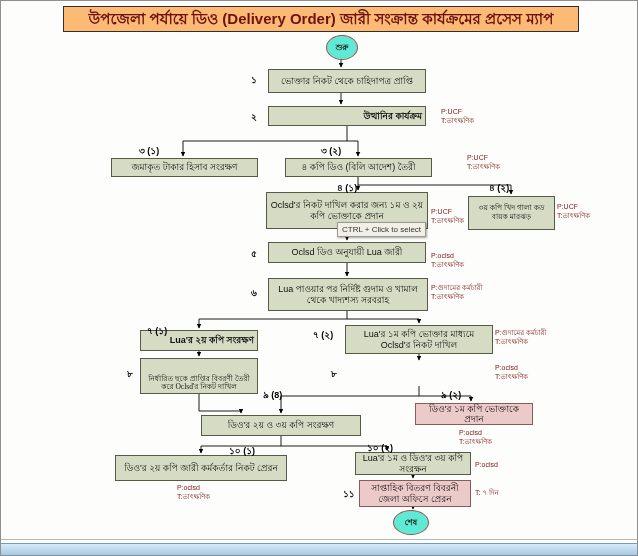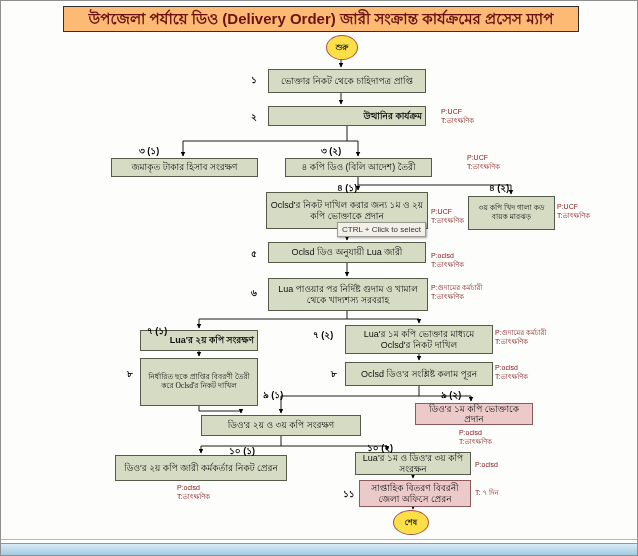--- a/index.html
+++ b/index.html
@@ -18,21 +18,21 @@
   }
   .node{
     position:absolute;background:#d6dcc3;border:1px solid #565a49;
     display:flex;align-items:center;justify-content:center;text-align:center;
     font-size:9px;line-height:1.15;padding:1px 3px;box-sizing:border-box;color:#101010;
   }
   .node.pink{background:#eccaca;border-color:#8b5a5a;}
   .node.small{font-size:7.5px;font-family:Liberation Serif, serif;}
   .node.bold{font-weight:bold;justify-content:flex-end;}
   .terminal{
-    position:absolute;background:#fde047;border:1px solid #a34f4f;border-radius:50%;
+    position:absolute;background:#5eead4;border:1px solid #a34f4f;border-radius:50%;
     display:flex;align-items:center;justify-content:center;
     font-size:8px;font-weight:bold;color:#222;
   }
   .num{position:absolute;font-size:9px;font-weight:bold;color:#000;white-space:nowrap;}
   .pt{position:absolute;font-size:7px;color:#7d1616;line-height:1.3;white-space:nowrap;}
   .tooltip{
     position:absolute;left:336px;top:221px;height:13px;
     background:#f1efe8;border:1px solid #9a9a92;box-shadow:1px 1px 2px rgba(0,0,0,.35);
     font-size:8px;color:#333;padding:0 4px;display:flex;align-items:center;z-index:5;
   }
@@ -117,25 +117,22 @@
     </div>
     <div class="node" style="left:267px;top:277px;width:160px;height:33px;">
       <span>Lua পাওয়ার পর নির্দিষ্ট গুদাম ও খামাল থেকে খাদ্যশস্য সরবরাহ</span>
     </div>
     <div class="node bold" style="left:139px;top:329px;width:118px;height:21px;">
       <span>Lua'র ২য় কপি সংরক্ষণ</span>
     </div>
     <div class="node" style="left:344px;top:324px;width:148px;height:29px;">
       <span>Lua'র ১ম কপি ভোক্তার মাধ্যমে Oclsd'র নিকট দাখিল</span>
     </div>
-    <div class="node small" style="left:139px;top:357px;width:118px;height:48px;">
+    <div class="node small" style="left:139px;top:357px;width:118px;height:36px;align-items:flex-end;">
       <span>নির্ধারিত ছকে প্রাপ্তির বিবরণী তৈরী করে Oclsd'র নিকট দাখিল</span>
-    </div>
-    <div class="node" style="left:344px;top:361px;width:148px;height:24px;">
-      <span>Oclsd ডিও'র সংশ্লিষ্ট কলাম পূরন</span>
     </div>
     <div class="node" style="left:200px;top:414px;width:160px;height:21px;">
       <span>ডিও'র ২য় ও ৩য় কপি সংরক্ষণ</span>
     </div>
     <div class="node pink" style="left:414px;top:402px;width:118px;height:22px;">
       <span>ডিও'র ১ম কপি ভোক্তাকে প্রদান</span>
     </div>
     <div class="node" style="left:114px;top:454px;width:172px;height:26px;">
       <span>ডিও'র ২য় কপি জারী কর্মকর্তার নিকট প্রেরন</span>
     </div>
@@ -155,21 +152,21 @@
     <div class="num" style="left:138px;top:143px;">৩ (১)</div>
     <div class="num" style="left:320px;top:143px;">৩ (২)</div>
     <div class="num" style="left:336px;top:180px;">৪ (১)</div>
     <div class="num" style="left:488px;top:180px;">৪ (২)</div>
     <div class="num" style="left:250px;top:246px;">৫</div>
     <div class="num" style="left:250px;top:285px;">৬</div>
     <div class="num" style="left:146px;top:323px;">৭ (১)</div>
     <div class="num" style="left:312px;top:327px;">৭ (২)</div>
     <div class="num" style="left:126px;top:366px;">৮</div>
     <div class="num" style="left:330px;top:366px;">৮</div>
-    <div class="num" style="left:262px;top:387px;">৯ (১)</div>
+    <div class="num" style="left:262px;top:387px;">৯ (8)</div>
     <div class="num" style="left:440px;top:387px;">৯ (২)</div>
     <div class="num" style="left:228px;top:443px;">১০ (১)</div>
     <div class="num" style="left:366px;top:440px;text-align:center;">১০ (২)</div>
     <div class="num" style="left:342px;top:486px;">১১</div>
 
     <div class="pt" style="left:440px;top:106px;">
       <div>P:UCF</div>
       <div>T:তাৎক্ষণিক</div>
     </div>
     <div class="pt" style="left:466px;top:152px;">

